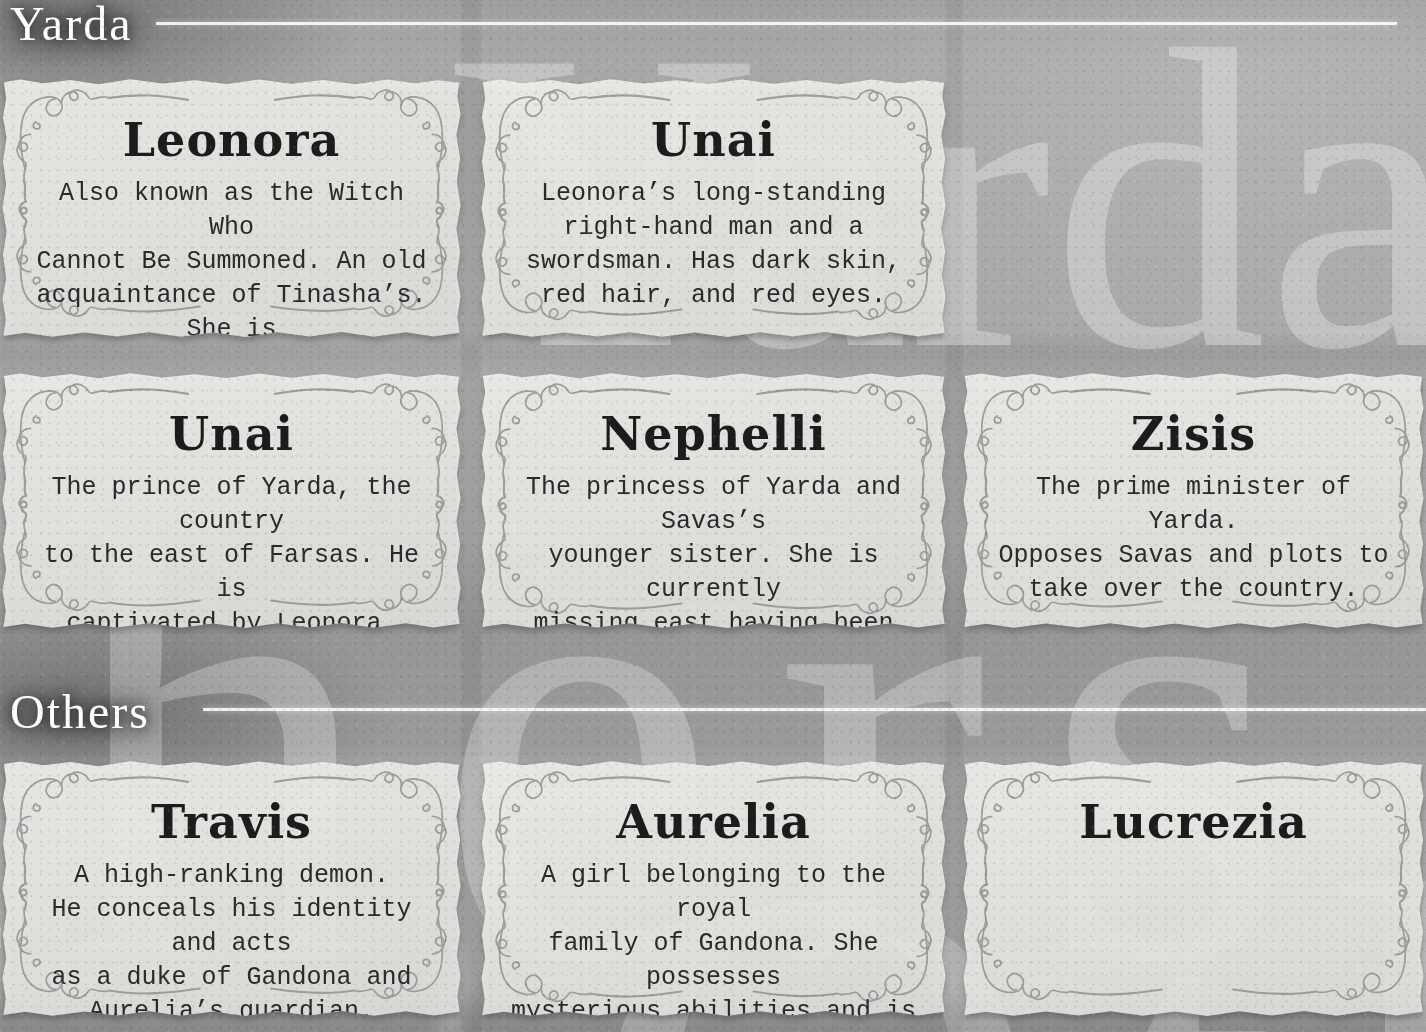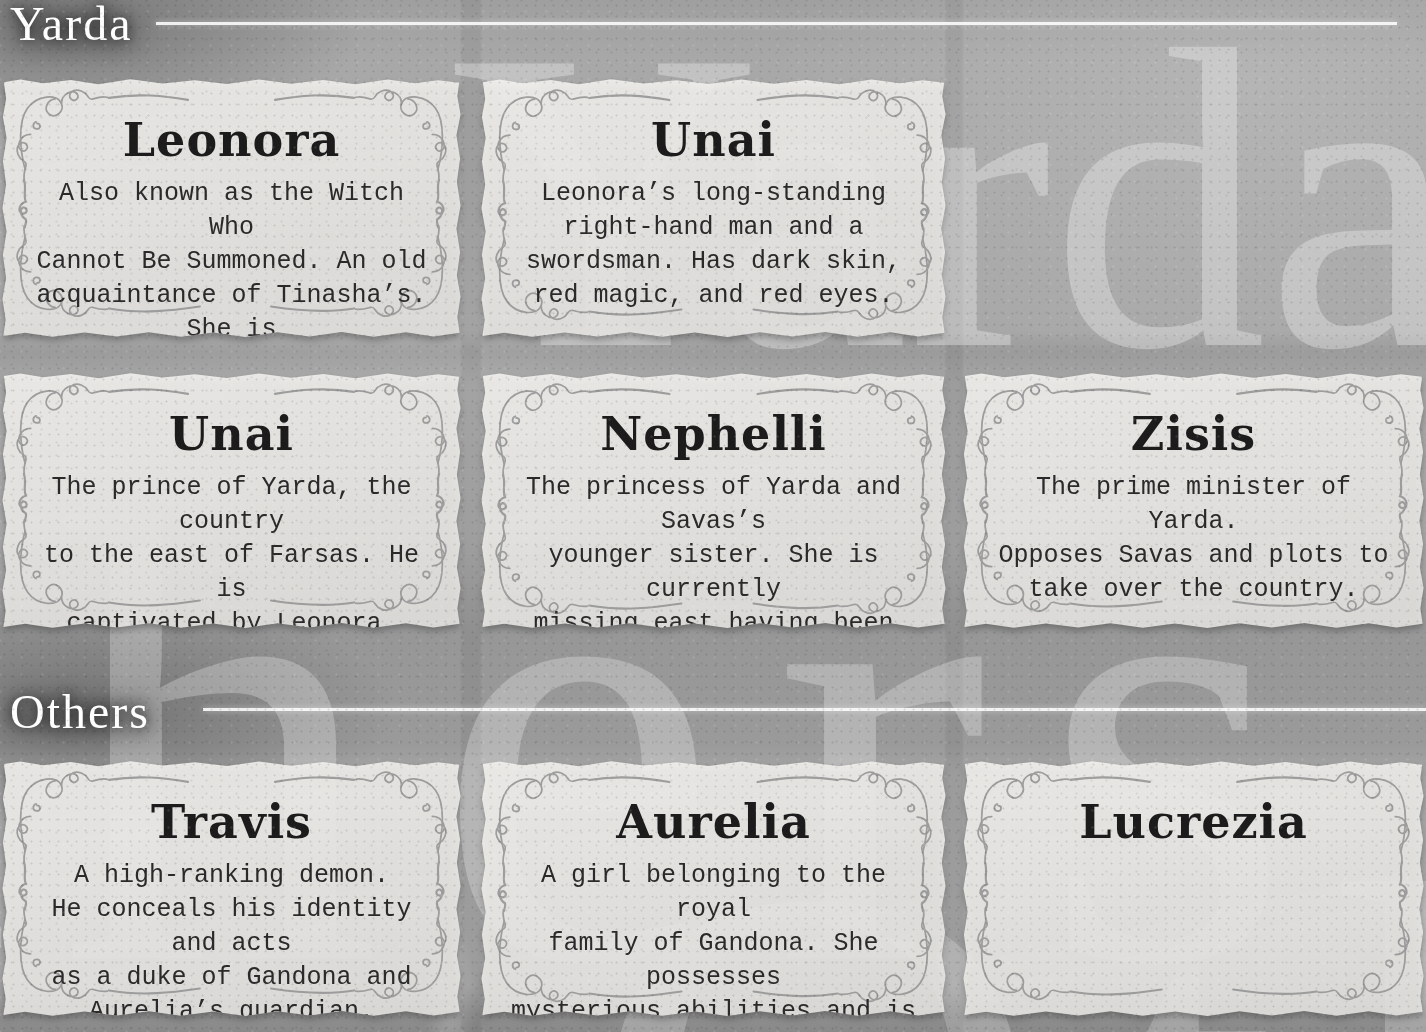--- a/index.html
+++ b/index.html
@@ -104,21 +104,21 @@
   </div>
   <div class="cardw r1 c2">
     <div class="card">
       <svg class="frame" viewBox="0 0 440 235" preserveAspectRatio="none">
           <use href="#framg"></use>
         </svg>
       <div class="cname">Unai</div>
       <div class="cdesc">Leonora’s long-standing
 right-hand man and a
 swordsman. Has dark skin,
-red magic, and red eyes.</div>
+red hair, and red eyes.</div>
     </div>
   </div>
 
   <div class="cardw r2 c1">
     <div class="card">
       <svg class="frame" viewBox="0 0 440 235" preserveAspectRatio="none">
           <use href="#framg"></use>
         </svg>
       <div class="cname">Unai</div>
       <div class="cdesc">The prince of Yarda, the country

